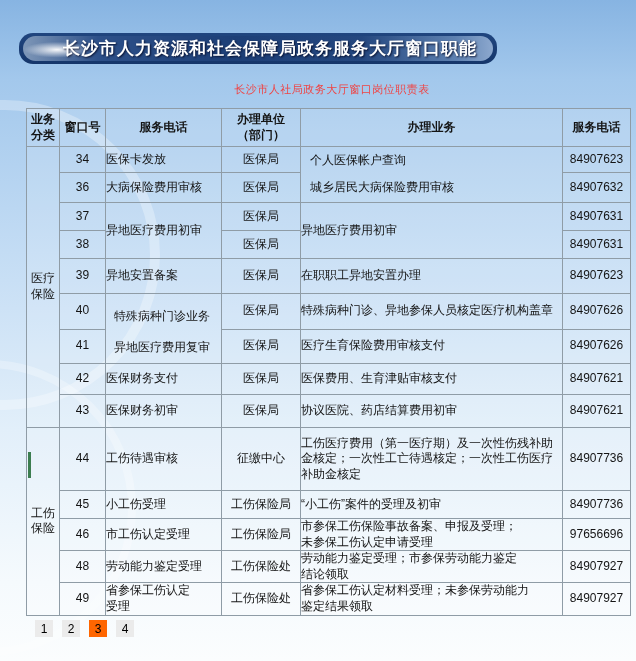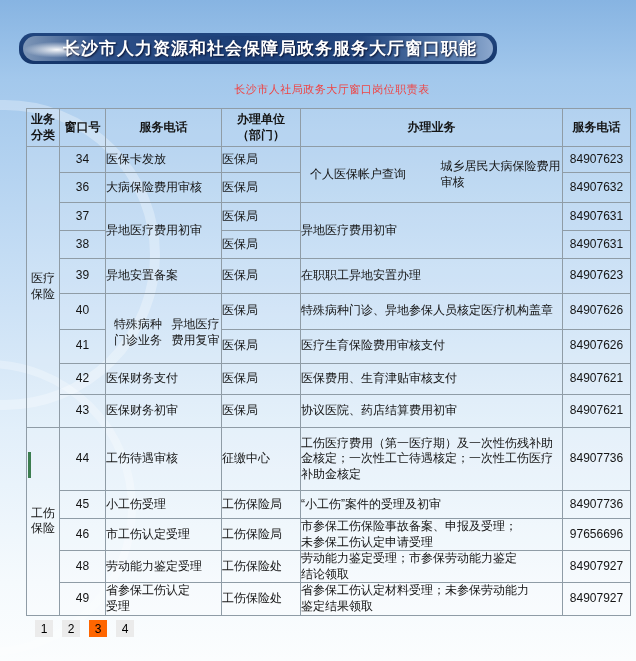--- a/index.html
+++ b/index.html
@@ -45,25 +45,25 @@
   }
   table.roster th,table.roster td{
     border:1px solid #8f9ca6;font-size:12px;color:#141414;
     white-space:pre-line;overflow:hidden;padding:0;
     vertical-align:middle;line-height:1.3;
   }
   table.roster th{font-weight:bold;text-align:center;}
   td.col-cat{text-align:center;}
   td.col-win{text-align:center;}
   td.col-name{text-align:left;padding-left:8px;}
-  td.col-dept{text-align:left;}
+  td.col-dept{text-align:center;}
   td.col-biz{text-align:left;padding-left:9px;padding-right:2px;}
   td.col-tel{text-align:center;}
   td.split{padding:0;}
-  .split-wrap{display:flex;flex-direction:row;width:100%;}
+  .split-wrap{display:flex;flex-direction:column;width:100%;}
   .split-line{flex:1;display:flex;align-items:center;padding-left:9px;}
   td.col-name.split .split-line{padding-left:8px;}
 
   
   .pager{position:absolute;left:35px;top:620px;display:flex;}
   .page-btn{
     width:18px;height:17px;margin-right:9px;background:#ebebeb;
     display:flex;align-items:center;justify-content:center;
     font-size:12px;color:#000;cursor:pointer;user-select:none;
   }

